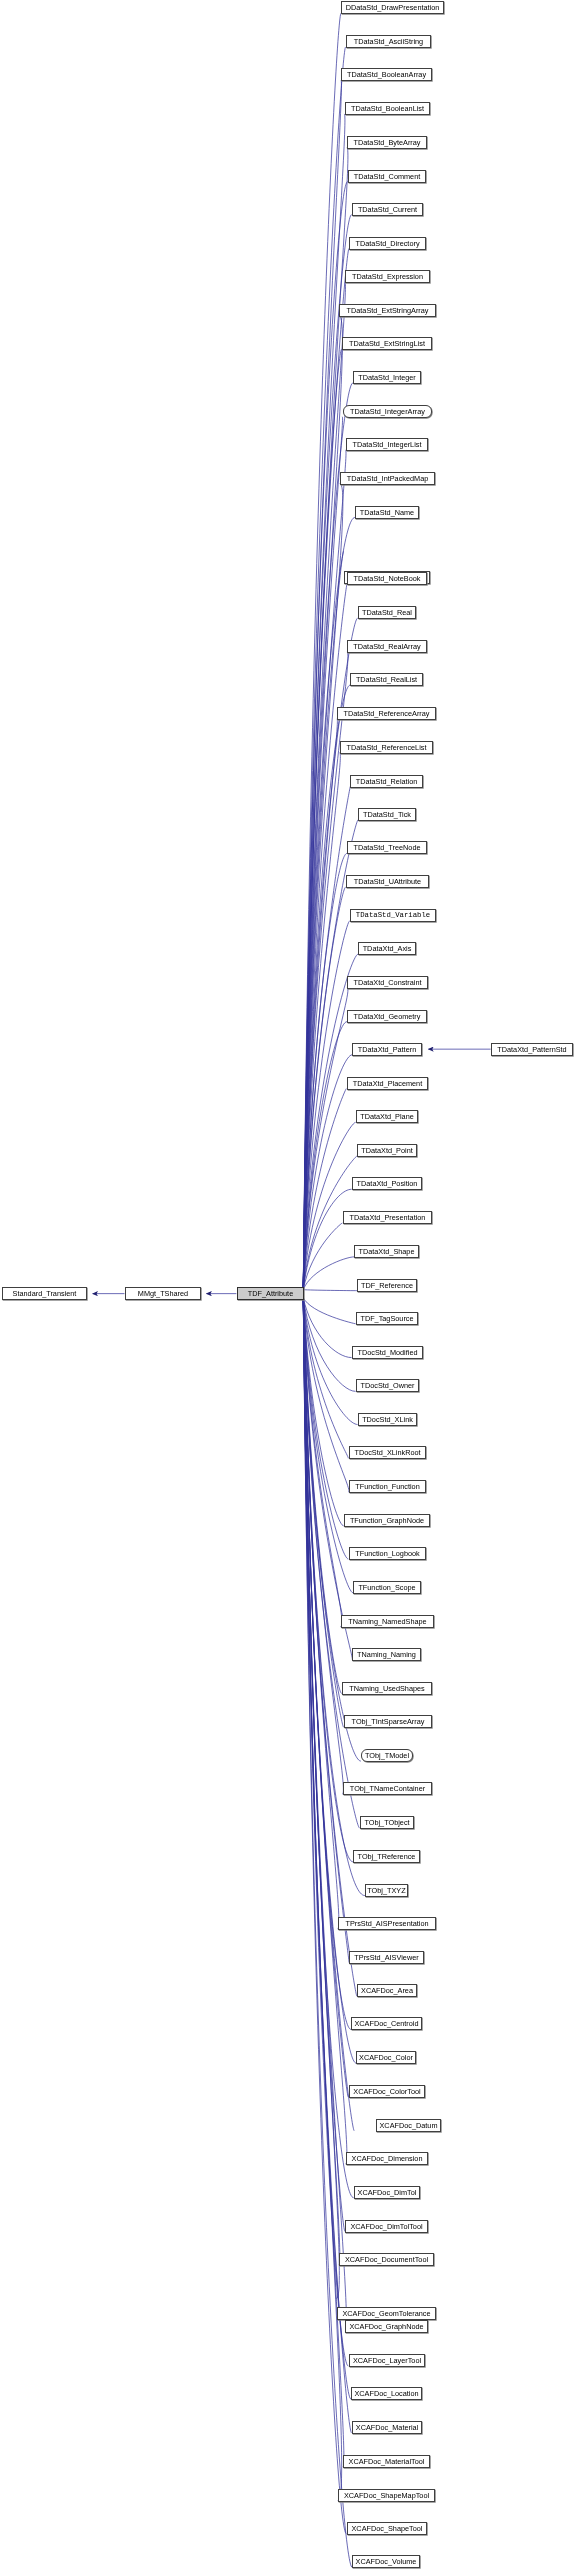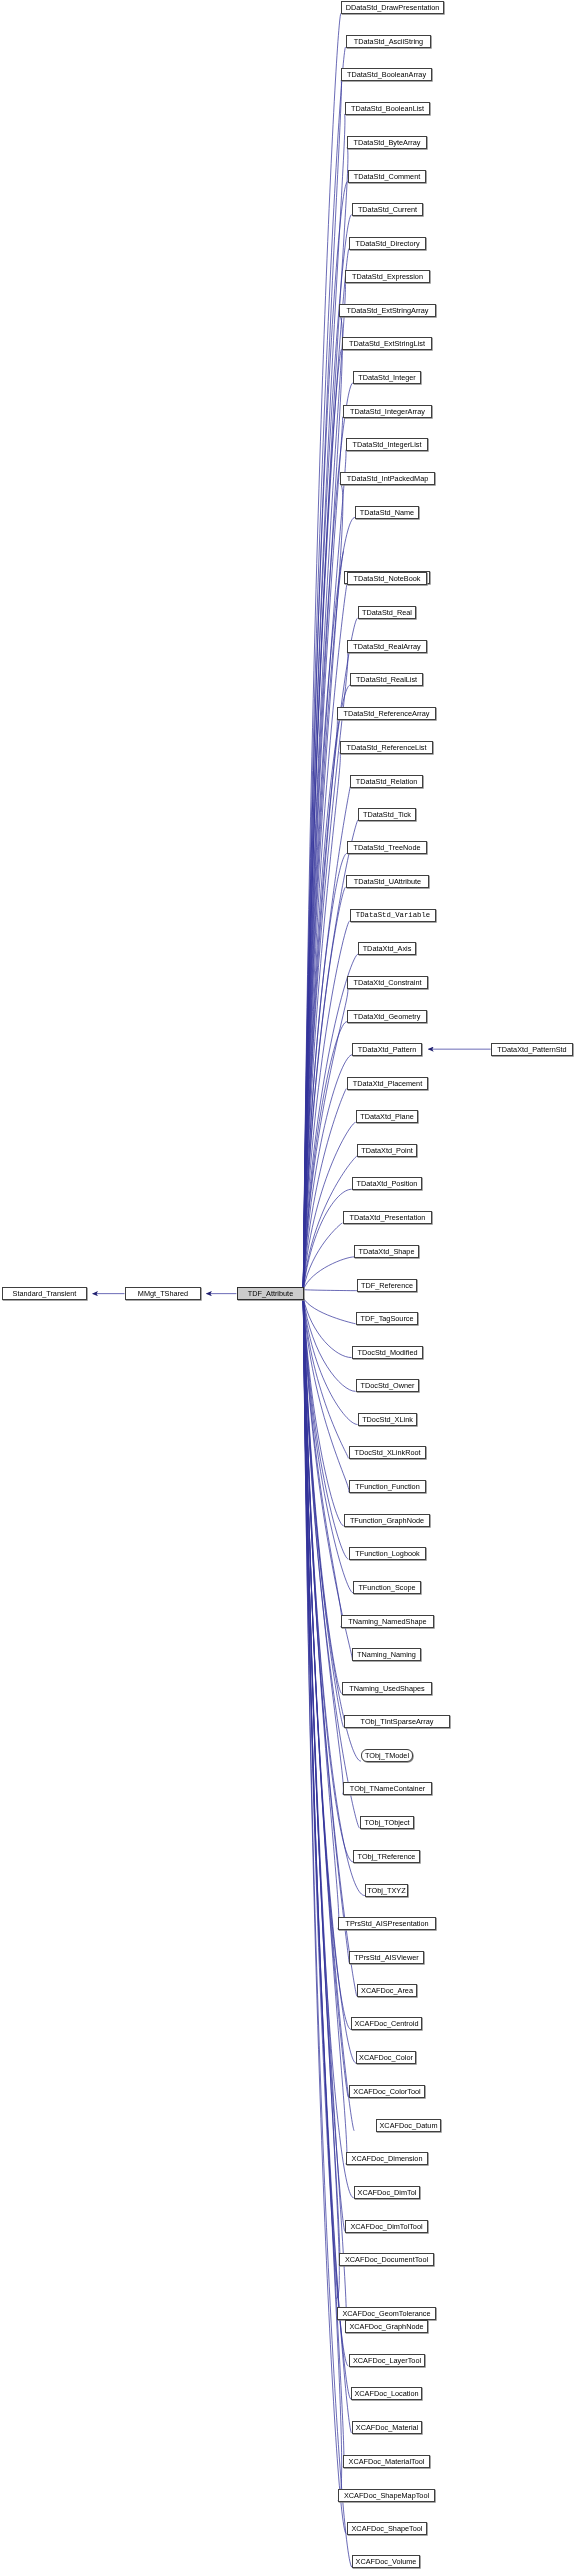--- a/index.html
+++ b/index.html
@@ -147,21 +147,21 @@
       <div class="node" style="left: 341px; top: 68px; width: 91px;"><span>TDataStd_BooleanArray</span></div>
       <div class="node" style="left: 345px; top: 102px; width: 85px;"><span>TDataStd_BooleanList</span></div>
       <div class="node" style="left: 347px; top: 136px; width: 80px;"><span>TDataStd_ByteArray</span></div>
       <div class="node" style="left: 348px; top: 170px; width: 78px;"><span>TDataStd_Comment</span></div>
       <div class="node" style="left: 352px; top: 203px; width: 71px;"><span>TDataStd_Current</span></div>
       <div class="node" style="left: 349px; top: 237px; width: 77px;"><span>TDataStd_Directory</span></div>
       <div class="node" style="left: 345px; top: 270px; width: 85px;"><span>TDataStd_Expression</span></div>
       <div class="node" style="left: 339px; top: 304px; width: 97px;"><span>TDataStd_ExtStringArray</span></div>
       <div class="node" style="left: 342px; top: 337px; width: 90px;"><span>TDataStd_ExtStringList</span></div>
       <div class="node" style="left: 353px; top: 371px; width: 68px;"><span>TDataStd_Integer</span></div>
-      <div class="node" style="left: 343px; top: 405px; width: 89px;"><span>TDataStd_IntegerArray</span></div>
+      <div class="node" style="left: 343px; top: 405px; width: 89px; border-radius: 6px;"><span>TDataStd_IntegerArray</span></div>
       <div class="node" style="left: 346px; top: 438px; width: 82px;"><span>TDataStd_IntegerList</span></div>
       <div class="node" style="left: 340px; top: 472px; width: 95px;"><span>TDataStd_IntPackedMap</span></div>
       <div class="node" style="left: 355px; top: 506px; width: 64px;"><span>TDataStd_Name</span></div>
       <div class="node" style="left: 344px; top: 539px; width: 86px; margin-top: 32px;"><span>TDataStd_NamedData</span></div>
       <div class="node" style="left: 347px; top: 572px; width: 80px;"><span>TDataStd_NoteBook</span></div>
       <div class="node" style="left: 358px; top: 606px; width: 58px;"><span>TDataStd_Real</span></div>
       <div class="node" style="left: 347px; top: 640px; width: 80px;"><span>TDataStd_RealArray</span></div>
       <div class="node" style="left: 350px; top: 673px; width: 73px;"><span>TDataStd_RealList</span></div>
       <div class="node" style="left: 337px; top: 707px; width: 99px;"><span>TDataStd_ReferenceArray</span></div>
       <div class="node" style="left: 340px; top: 741px; width: 93px;"><span>TDataStd_ReferenceList</span></div>
@@ -186,21 +186,21 @@
       <div class="node" style="left: 356px; top: 1379px; width: 63px;"><span>TDocStd_Owner</span></div>
       <div class="node" style="left: 358px; top: 1413px; width: 59px;"><span>TDocStd_XLink</span></div>
       <div class="node" style="left: 349px; top: 1446px; width: 77px;"><span>TDocStd_XLinkRoot</span></div>
       <div class="node" style="left: 349px; top: 1480px; width: 77px;"><span>TFunction_Function</span></div>
       <div class="node" style="left: 344px; top: 1514px; width: 86px;"><span>TFunction_GraphNode</span></div>
       <div class="node" style="left: 349px; top: 1547px; width: 77px;"><span>TFunction_Logbook</span></div>
       <div class="node" style="left: 353px; top: 1581px; width: 68px;"><span>TFunction_Scope</span></div>
       <div class="node" style="left: 341px; top: 1615px; width: 93px;"><span>TNaming_NamedShape</span></div>
       <div class="node" style="left: 352px; top: 1648px; width: 69px;"><span>TNaming_Naming</span></div>
       <div class="node" style="left: 342px; top: 1682px; width: 90px;"><span>TNaming_UsedShapes</span></div>
-      <div class="node" style="left: 344px; top: 1715px; width: 106px;"><span>TObj_TIntSparseArray</span></div>
+      <div class="node" style="left: 344px; top: 1715px; width: 88px;"><span>TObj_TIntSparseArray</span></div>
       <div class="node" style="left: 361px; top: 1749px; width: 52px; border-radius: 6px;"><span>TObj_TModel</span></div>
       <div class="node" style="left: 343px; top: 1782px; width: 89px;"><span>TObj_TNameContainer</span></div>
       <div class="node" style="left: 360px; top: 1816px; width: 54px;"><span>TObj_TObject</span></div>
       <div class="node" style="left: 353px; top: 1850px; width: 67px;"><span>TObj_TReference</span></div>
       <div class="node" style="left: 365px; top: 1884px; width: 43px;"><span>TObj_TXYZ</span></div>
       <div class="node" style="left: 338px; top: 1917px; width: 98px;"><span>TPrsStd_AISPresentation</span></div>
       <div class="node" style="left: 349px; top: 1951px; width: 75px;"><span>TPrsStd_AISViewer</span></div>
       <div class="node" style="left: 357px; top: 1984px; width: 60px;"><span>XCAFDoc_Area</span></div>
       <div class="node" style="left: 351px; top: 2017px; width: 71px;"><span>XCAFDoc_Centroid</span></div>
       <div class="node" style="left: 356px; top: 2051px; width: 60px;"><span>XCAFDoc_Color</span></div>

